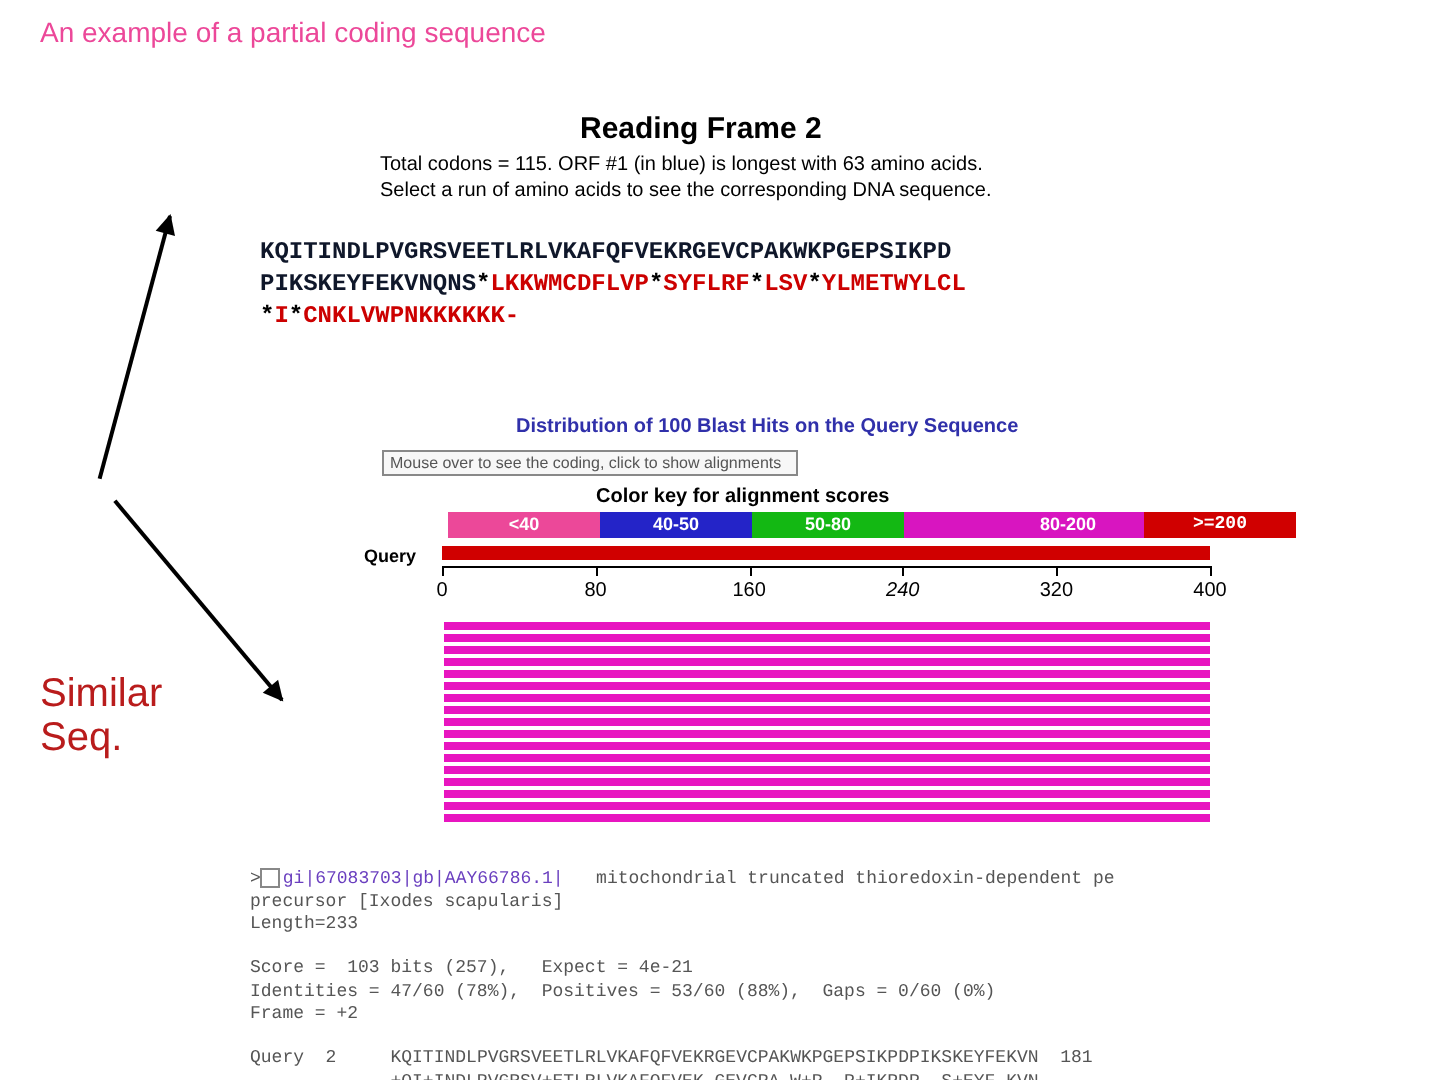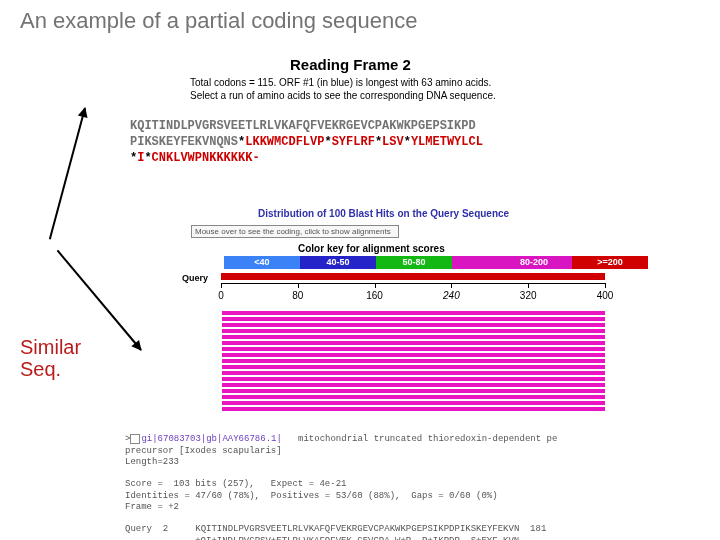--- a/index.html
+++ b/index.html
@@ -10,22 +10,22 @@
     background: #fff;
     font-family: Arial, sans-serif;
     position: relative;
     overflow: hidden;
   }
   .slide-title {
     position: absolute;
     top: 8px;
     left: 20px;
     font-family: "Comic Sans MS", cursive, sans-serif;
-    font-size: 22px;
-    color: #737373;
+    font-size: 14px;
+    color: #ec4899;
   }
   .label-similar {
     position: absolute;
     top: 336px;
     left: 20px;
     font-family: "Comic Sans MS", cursive, sans-serif;
     font-size: 20px;
     color: #b91c1c;
     line-height: 1.1;
   }
@@ -63,21 +63,21 @@
   .seq-block {
     position: absolute;
     top: 118px;
     left: 130px;
     font-family: "Courier New", monospace;
     font-size: 12px;
     font-weight: bold;
     line-height: 1.35;
     white-space: pre;
   }
-  .orf { color: #737373; }
+  .orf { color: #0f172a; }
   .no  { color: #cc0000; }
   .stp { color: #000; }
   
   .blast-title {
     position: absolute;
     top: 208px;
     left: 258px;
     font-size: 10px;
     color: #3030aa;
     font-weight: bold;
@@ -201,25 +201,25 @@
 
 <div class="seq-block"><span class="orf">KQITINDLPVGRSVEETLRLVKAFQFVEKRGEVCPAKWKPGEPSIKPD</span>
 <span class="orf">PIKSKEYFEKVNQNS</span><span class="stp">*</span><span class="no">LKKWMCDFLVP</span><span class="stp">*</span><span class="no">SYFLRF</span><span class="stp">*</span><span class="no">LSV</span><span class="stp">*</span><span class="no">YLMETWYLCL</span>
 <span class="stp">*</span><span class="no">I</span><span class="stp">*</span><span class="no">CNKLVWPNKKKKKK-</span></div>
 
 <div class="blast-title">Distribution of 100 Blast Hits on the Query Sequence</div>
 <div class="blast-hint-box">Mouse over to see the coding, click to show alignments</div>
 <div class="color-key-title">Color key for alignment scores</div>
 
 <div class="color-key">
-  <div class="ck-cell" style="background: #3b82f6;">&lt;40</div>
+  <div class="ck-cell" style="background: #ec4899;">&lt;40</div>
   <div class="ck-cell" style="background: rgb(36, 36, 200);">40-50</div>
   <div class="ck-cell" style="background: rgb(19, 184, 19);">50-80</div>
   <div class="ck-cell" style="background: rgb(216, 21, 192); padding-left: 44px;">80-200</div>
-  <div class="ck-cell" style="background: rgb(208, 0, 0);">&gt;=200</div>
+  <div class="ck-cell" style="background: rgb(208, 0, 0); font-family: Liberation Mono, monospace;">&gt;=200</div>
 </div>
 
 <div class="query-label">Query</div>
 <div class="query-bar"></div>
 <div class="axis"></div>
 
 <div class="hits-zone">
     <div class="hit-bar"></div>
     <div class="hit-bar"></div>
     <div class="hit-bar"></div>

